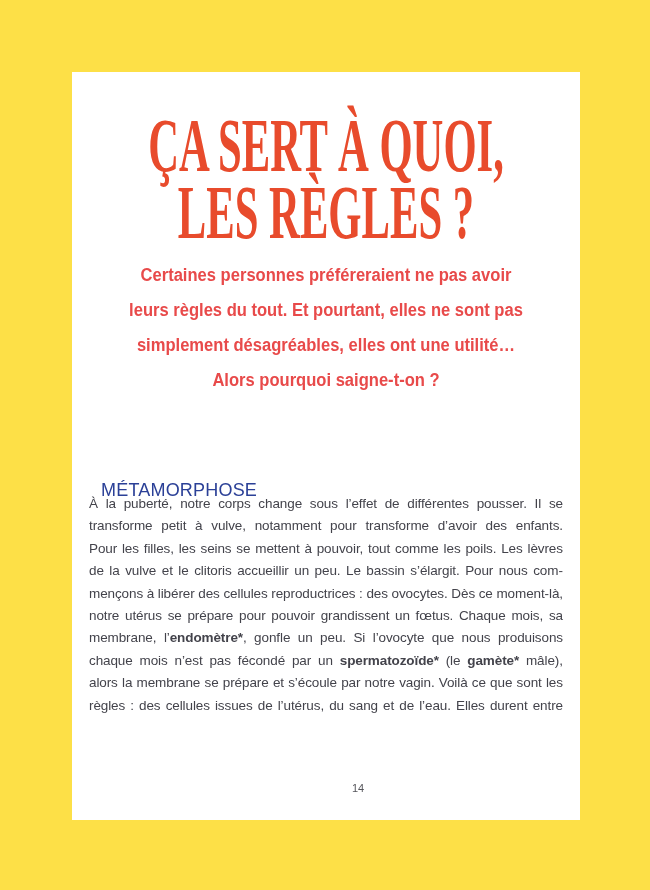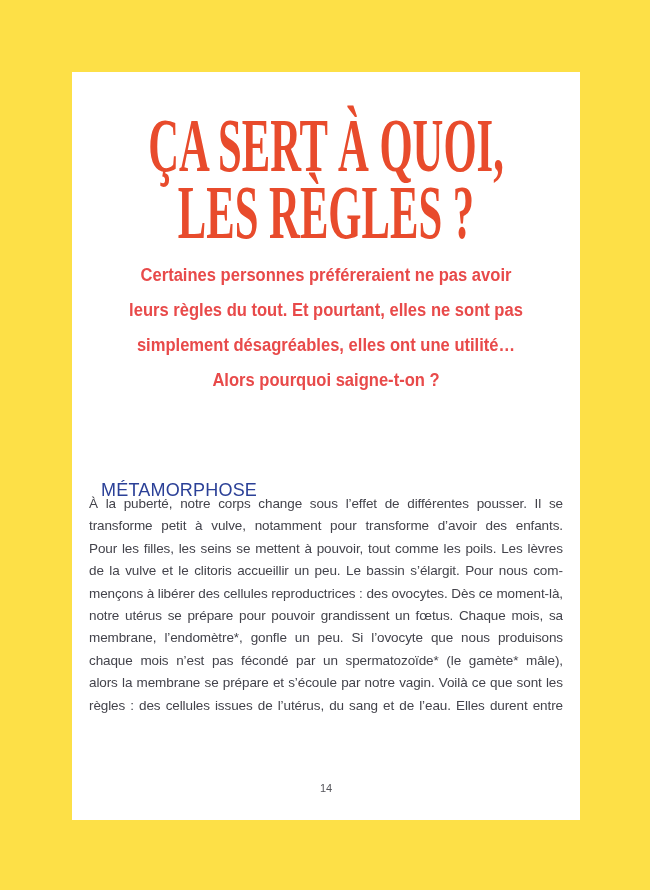--- a/index.html
+++ b/index.html
@@ -68,21 +68,21 @@
     justify-content: space-between;
     align-items: baseline;
     height: 22.4px;
   }
   .bline.plain {
     display: block;
     height: 22.4px;
     line-height: 22.4px;
   }
   .w { white-space: nowrap; }
-  .b { font-weight: 400; text-align: right; }
+  .b { font-weight: 700; text-align: right; }
   .pagenum {
     position: absolute;
     bottom: 26px;
     left: 0;
     width: 100%;
     text-align: center;
     font-size: 11px;
     color: #55555b;
   }
 </style>
@@ -250,16 +250,16 @@
           <span class="w"><span>sang</span></span>
           <span class="w"><span>et</span></span>
           <span class="w"><span>de</span></span>
           <span class="w"><span>l’eau.</span></span>
           <span class="w"><span>Elles</span></span>
           <span class="w"><span>durent</span></span>
           <span class="w"><span>entre</span></span>
         </div>
       </div>
 
-    <div class="pagenum" style="color: rgb(85, 85, 91);">14</div>
+    <div class="pagenum" style="color: rgb(85, 85, 91); margin-left: 32px;">14</div>
 
   </div>
 </div>
 
 </body></html>

